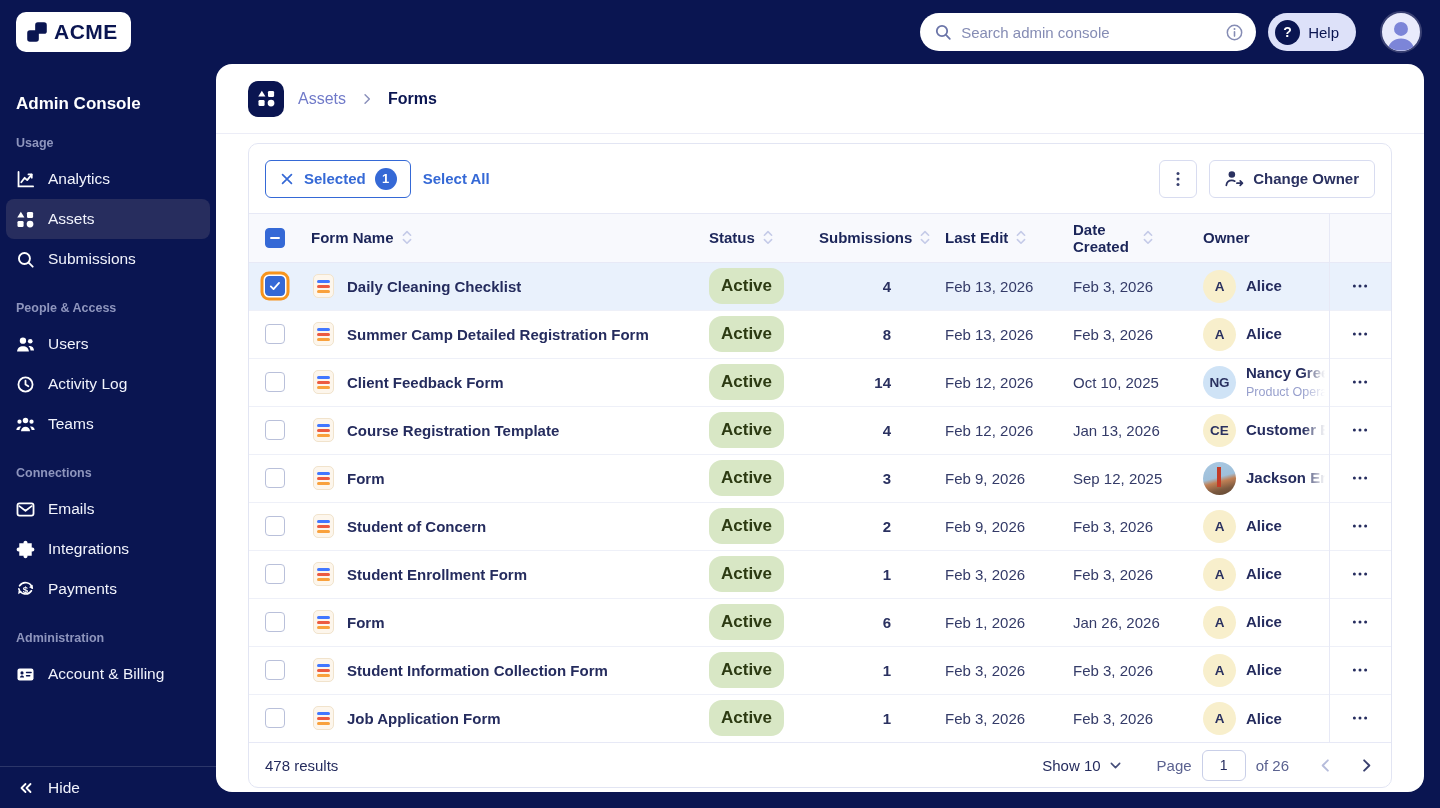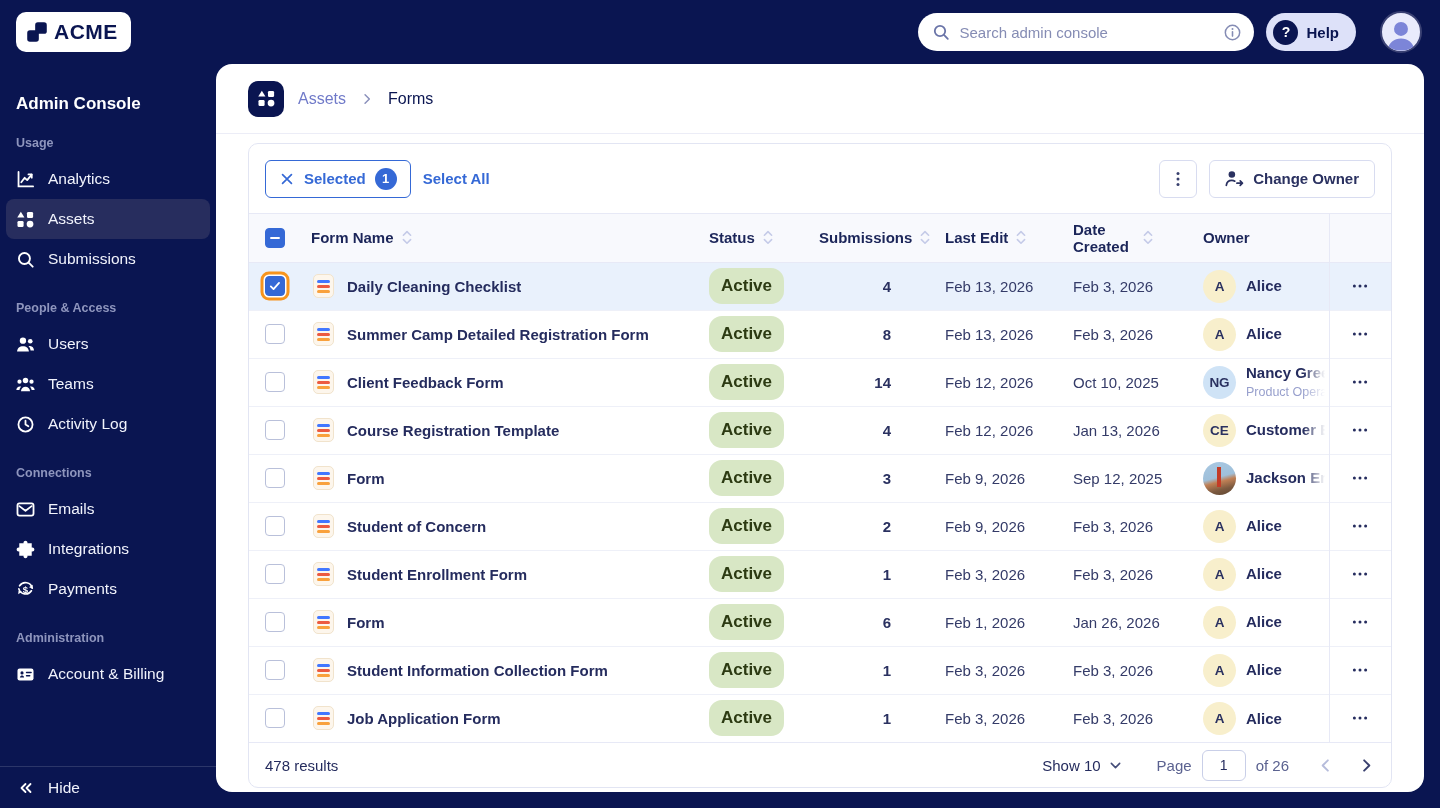--- a/index.html
+++ b/index.html
@@ -16,41 +16,41 @@
   
   .topbar{position:absolute;top:0;left:0;width:100%;height:64px;display:flex;align-items:center;padding:0 18px 0 16px}
   .logo{background:#fff;border-radius:10px;height:40px;display:flex;align-items:center;gap:6px;padding:0 13px 0 10px}
   .logo-text{font-size:21px;font-weight:800;color:var(--navy);letter-spacing:.5px}
   .search{margin-left:auto;width:336px;height:38px;background:#fff;border-radius:19px;display:flex;align-items:center;padding:0 12px 0 14px;gap:9px}
   .search input{border:none;outline:none;flex:1;font-size:15px;color:#2a3160;font-family:inherit;background:transparent}
   .search input::placeholder{color:#858cb4}
   .search .icon{color:#6a74a8}
   .help{margin-left:12px;height:38px;border-radius:19px;background:#dde1f9;display:flex;align-items:center;gap:8px;padding:0 17px 0 7px;cursor:pointer}
   .help-q{width:25px;height:25px;border-radius:50%;background:var(--navy);color:#fff;font-weight:bold;font-size:14px;display:flex;align-items:center;justify-content:center}
-  .help-label{font-size:15px;font-weight:bold;color:var(--navy)}
+  .help-label{font-size:15px;font-weight:normal;color:var(--navy)}
   .avatar-top{margin-left:24px;width:42px;height:42px;border-radius:50%;background:#e9ebfc;border:2px solid #3a4173;overflow:hidden;cursor:pointer;position:relative}
 
   
   .sidebar{position:absolute;top:64px;left:0;width:216px;height:744px;color:#fff}
   .side-title{padding:30px 16px 0;font-size:17px;font-weight:600;color:#fff}
   .side-item{height:40px;margin:0 6px;padding:0 10px;border-radius:8px;display:flex;align-items:center;gap:13px;font-size:15.5px;color:#f1f3fc;cursor:pointer}
   .side-item .icon{width:19px;height:19px;color:#fff}
   .side-item.active{background:#272d5e}
   .assistant{margin-top:22px}
   .side-label{padding:22px 16px 9px;font-size:12.5px;font-weight:bold;color:#8e95bd}
   .side-bottom{position:absolute;left:0;bottom:0;width:216px;height:42px;border-top:1px solid rgba(255,255,255,.14);display:flex;align-items:center}
   .side-bottom .side-item{flex:1}
 
   
   .main{position:absolute;left:216px;top:64px;width:1208px;height:728px;background:#fff;border-radius:16px;display:flex;flex-direction:column;overflow:hidden}
   .crumbbar{height:70px;min-height:70px;border-bottom:1px solid #ecedf7;display:flex;align-items:center;gap:14px;padding:0 32px}
   .crumb-icon{width:36px;height:36px;border-radius:10px;background:var(--navy);color:#fff;display:flex;align-items:center;justify-content:center}
   .crumb-link{font-size:16px;color:#707ac9;cursor:pointer}
   .crumb-sep{color:#8a90bb}
-  .crumb-current{font-size:16px;font-weight:normal;color:var(--navy)}
+  .crumb-current{font-size:16px;font-weight:bold;color:var(--navy)}
   .content{flex:1;padding:9px 32px 4px;display:flex;min-height:0}
   .card{flex:1;border:1px solid #e2e5f3;border-radius:10px;display:flex;flex-direction:column;overflow:hidden;background:#fff}
 
   
   .toolbar{height:70px;min-height:70px;display:flex;align-items:center;padding:0 16px;border-bottom:1px solid var(--border)}
   .btn{display:flex;align-items:center;gap:9px;height:38px;border-radius:6px;font-size:15px;font-weight:bold;cursor:pointer;background:#fff;border:1px solid #d8dcf0;color:#2a3160;padding:0 15px}
   .btn .icon{color:currentColor}
   .btn-selected{border-color:var(--accent);color:var(--accent);padding:0 13px}
   .badge-count{width:22px;height:22px;border-radius:50%;background:var(--accent);color:#fff;font-size:13px;font-weight:bold;display:flex;align-items:center;justify-content:center}
   .select-all{margin-left:12px;color:var(--accent);font-weight:bold;font-size:15px;cursor:pointer}
@@ -183,39 +183,39 @@
             <circle cx="6.6" cy="5.4" r="3" fill="currentColor"></circle>
             <path d="M1 15.6c.3-3.2 2.5-5 5.6-5s5.3 1.8 5.6 5z" fill="currentColor"></path>
             <circle cx="13.5" cy="5.9" r="2.2" fill="currentColor"></circle>
             <path d="M13.4 10.4c2.2.2 3.5 1.7 3.7 4.4h-3.3c-.2-1.8-.9-3.2-2-4.1.5-.2 1-.3 1.6-.3z" fill="currentColor"></path>
           </svg>
         </span>
         <span>Users</span>
       </div>
       <div class="side-item">
         <span class="icon">
+          <svg width="19" height="19" viewBox="0 0 18 18" fill="none">
+            <circle cx="9" cy="9" r="6.7" stroke="currentColor" stroke-width="1.7"></circle>
+            <path d="M9 5.4V9l2.7 1.7" stroke="currentColor" stroke-width="1.7" stroke-linecap="round" stroke-linejoin="round"></path>
+          </svg>
+        </span>
+        <span>Activity Log</span>
+      </div>
+      <div class="side-item">
+        <span class="icon">
           <svg width="19" height="19" viewBox="0 0 18 18">
             <circle cx="9" cy="5.2" r="2.6" fill="currentColor"></circle>
             <path d="M4.7 15.4c.2-2.8 2-4.3 4.3-4.3s4.1 1.5 4.3 4.3z" fill="currentColor"></path>
             <circle cx="3.3" cy="6.3" r="2" fill="currentColor"></circle>
             <path d="M.3 14.2c.2-2.2 1.5-3.4 3.3-3.4.4 0 .9.1 1.3.2-1 1-1.5 2.1-1.7 3.2z" fill="currentColor"></path>
             <circle cx="14.7" cy="6.3" r="2" fill="currentColor"></circle>
             <path d="M17.7 14.2c-.2-2.2-1.5-3.4-3.3-3.4-.4 0-.9.1-1.3.2 1 1 1.5 2.1 1.7 3.2z" fill="currentColor"></path>
           </svg>
         </span>
         <span>Teams</span>
-      </div>
-      <div class="side-item">
-        <span class="icon">
-          <svg width="19" height="19" viewBox="0 0 18 18" fill="none">
-            <circle cx="9" cy="9" r="6.7" stroke="currentColor" stroke-width="1.7"></circle>
-            <path d="M9 5.4V9l2.7 1.7" stroke="currentColor" stroke-width="1.7" stroke-linecap="round" stroke-linejoin="round"></path>
-          </svg>
-        </span>
-        <span>Activity Log</span>
       </div>
       <div class="side-label">Connections</div>
       <div class="side-item">
         <span class="icon">
           <svg width="19" height="19" viewBox="0 0 18 18" fill="none">
             <rect x="1.4" y="3.2" width="15.2" height="11.6" rx="2" stroke="currentColor" stroke-width="1.7"></rect>
             <path d="m3.2 5.8 5.8 4.4 5.8-4.4" stroke="currentColor" stroke-width="1.7" stroke-linecap="round" stroke-linejoin="round"></path>
           </svg>
         </span>
         <span>Emails</span>

